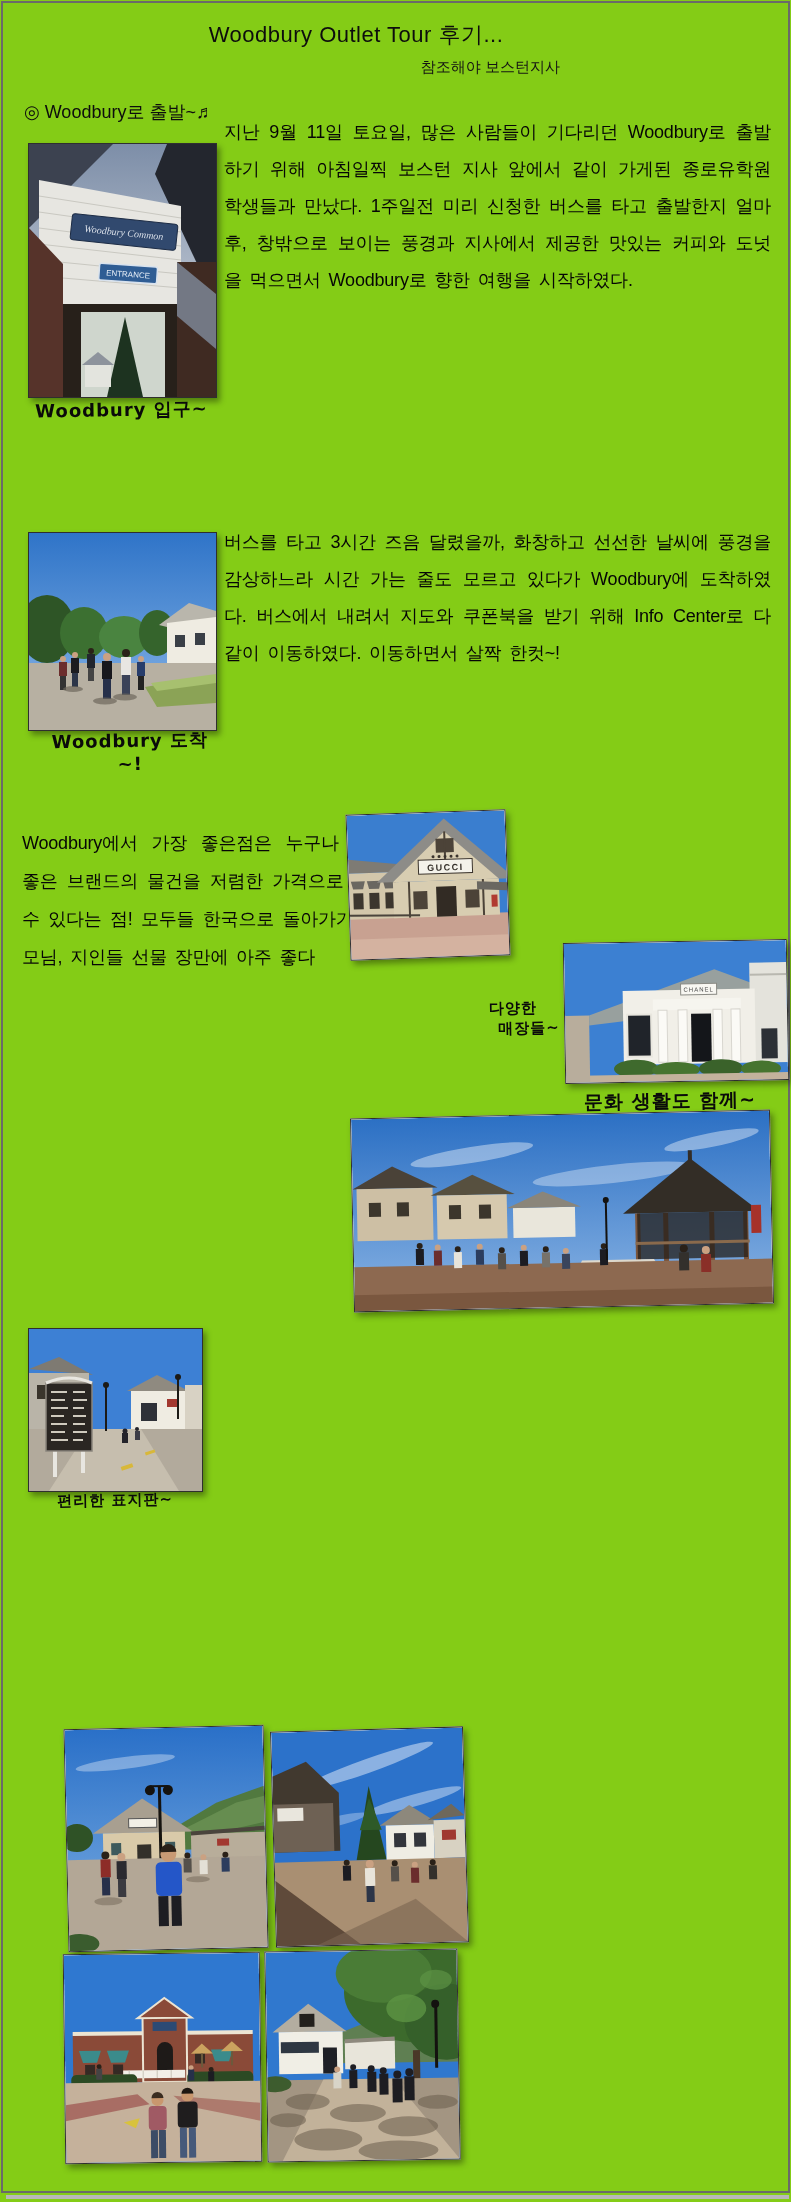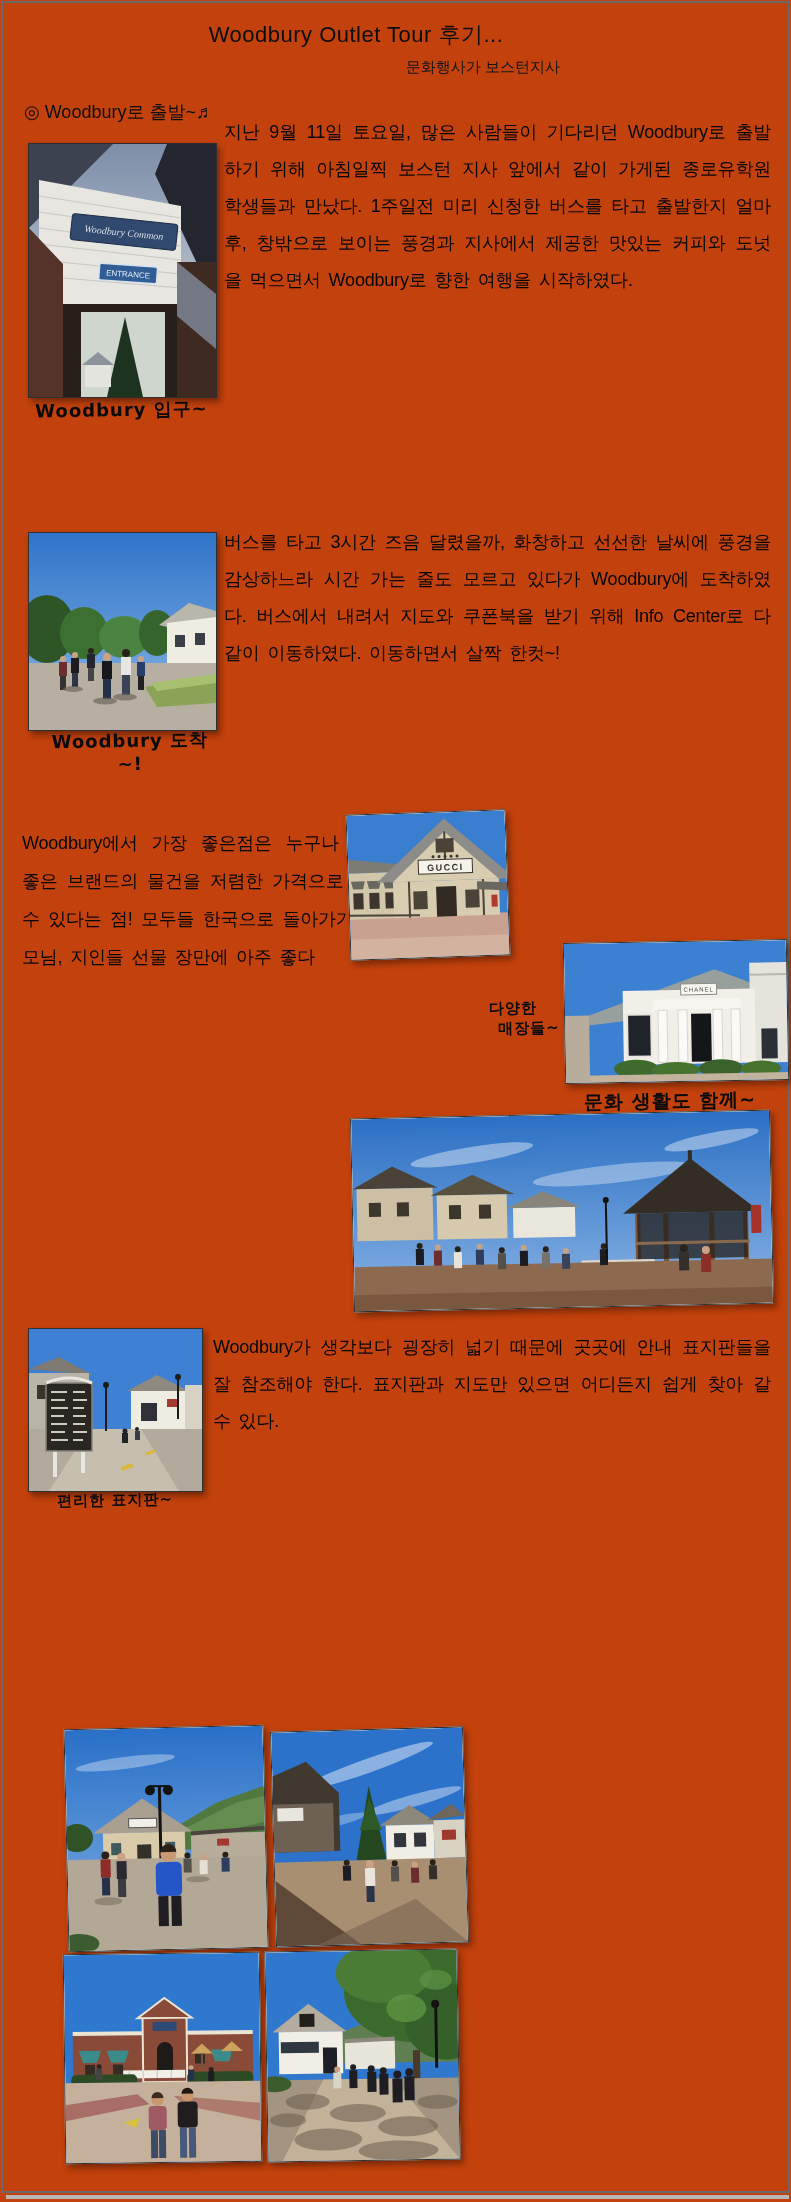--- a/index.html
+++ b/index.html
@@ -1,17 +1,17 @@
 <!DOCTYPE html>
 <html><head>
 <meta charset="utf-8">
 <style>
   html,body{margin:0;padding:0;background:#ffffff;}
   .page{
-    position:relative;width:791px;height:2202px;margin:0 auto;background:#c2410c;
+    position:relative;width:791px;height:2202px;margin:0 auto;background:#84cc16;
     font-family:"Liberation Sans","DejaVu Sans",sans-serif;color:#111;overflow:hidden;
   }
   .frame{position:absolute;left:1px;top:1px;right:1px;bottom:9px;border:2px solid #6a6a6a;pointer-events:none;}
   .frame-shadow{position:absolute;left:6px;right:2px;bottom:3px;height:4px;background:#b8b8b8;}
   .abs{position:absolute;}
   .title{font-size:22px;letter-spacing:.5px;color:#0d0d0d;text-align:center;}
   .byline{font-size:15px;text-align:right;color:#141414;}
   .heading{font-size:18px;color:#0d0d0d;}
   .para{
     font-size:18px;line-height:37px;text-align:justify;color:#060606;
@@ -33,21 +33,21 @@
   .tilt-1{transform:rotate(-1deg);}
 </style>
 </head>
 <body>
 
 <div class="page">
   <div class="frame"></div>
   <div class="frame-shadow"></div>
 
   <div class="abs title" style="top:20px;left:0;width:712px;">Woodbury Outlet Tour 후기...</div>
-  <div class="abs byline" style="top:58px;left:368px;width:192px;">문화행사가 보스턴지사</div>
+  <div class="abs byline" style="top:58px;left:368px;width:192px;">참조해야 보스턴지사</div>
   <div class="abs heading" style="top:100px;left:24px;">◎ Woodbury로 출발~♬</div>
 
   <div class="abs para" style="top:114px;left:224px;width:547px;">지난 9월 11일 토요일, 많은 사람들이 기다리던 Woodbury로 출발하기 위해 아침일찍 보스턴 지사 앞에서 같이 가게된 종로유학원 학생들과 만났다. 1주일전 미리 신청한 버스를 타고 출발한지 얼마 후, 창밖으로 보이는 풍경과 지사에서 제공한 맛있는 커피와 도넛을 먹으면서 Woodbury로 향한 여행을 시작하였다.</div>
   <div class="photo" style="left:28px;top:143px;width:187px;height:253px;">
     <svg width="187" height="253" viewBox="0 0 187 253">
       <defs>
         <linearGradient id="sky1" x1="0" y1="0" x2="0" y2="1">
           <stop offset="0" stop-color="#7d8ea8"></stop>
             <stop offset="1" stop-color="#dde1e6"></stop>
         </linearGradient>
@@ -262,21 +262,20 @@
         <circle cx="330" cy="136" r="4" fill="#2a2118"></circle>
           <rect x="325" y="140" width="10" height="18" fill="#33302c"></rect>
         <circle cx="352" cy="138" r="4" fill="#caa182"></circle>
           <rect x="347" y="142" width="10" height="18" fill="#8a2f28"></rect>
       </g>
       <rect x="252" y="88" width="2" height="58" fill="#14120f"></rect>
         <circle cx="253" cy="86" r="3" fill="#14120f"></circle>
     </svg>
   </div>
 
-  <div class="abs para" style="top:1329px;left:213px;width:558px;">Woodbury가 생각보다 굉장히 넓기 때문에 곳곳에 안내 표지판들을 잘 참조해야 한다. 표지판과 지도만 있으면 어디든지 쉽게 찾아 갈 수 있다.</div>
   <div class="photo" style="left:28px;top:1328px;width:173px;height:162px;">
     <svg width="173" height="162" viewBox="0 0 173 162">
       <rect width="173" height="162" fill="#3d80d4"></rect>
       <polygon points="0,40 30,28 64,46" fill="#7e7a72"></polygon>
       <rect x="0" y="44" width="60" height="58" fill="#b9b4a8"></rect>
       <rect x="8" y="56" width="12" height="14" fill="#3a352c"></rect>
         <rect x="30" y="56" width="12" height="14" fill="#3a352c"></rect>
       <polygon points="98,62 128,46 160,62" fill="#8f8a80"></polygon>
       <rect x="102" y="62" width="54" height="44" fill="#efece2"></rect>
       <rect x="112" y="74" width="16" height="18" fill="#2e3138"></rect>

